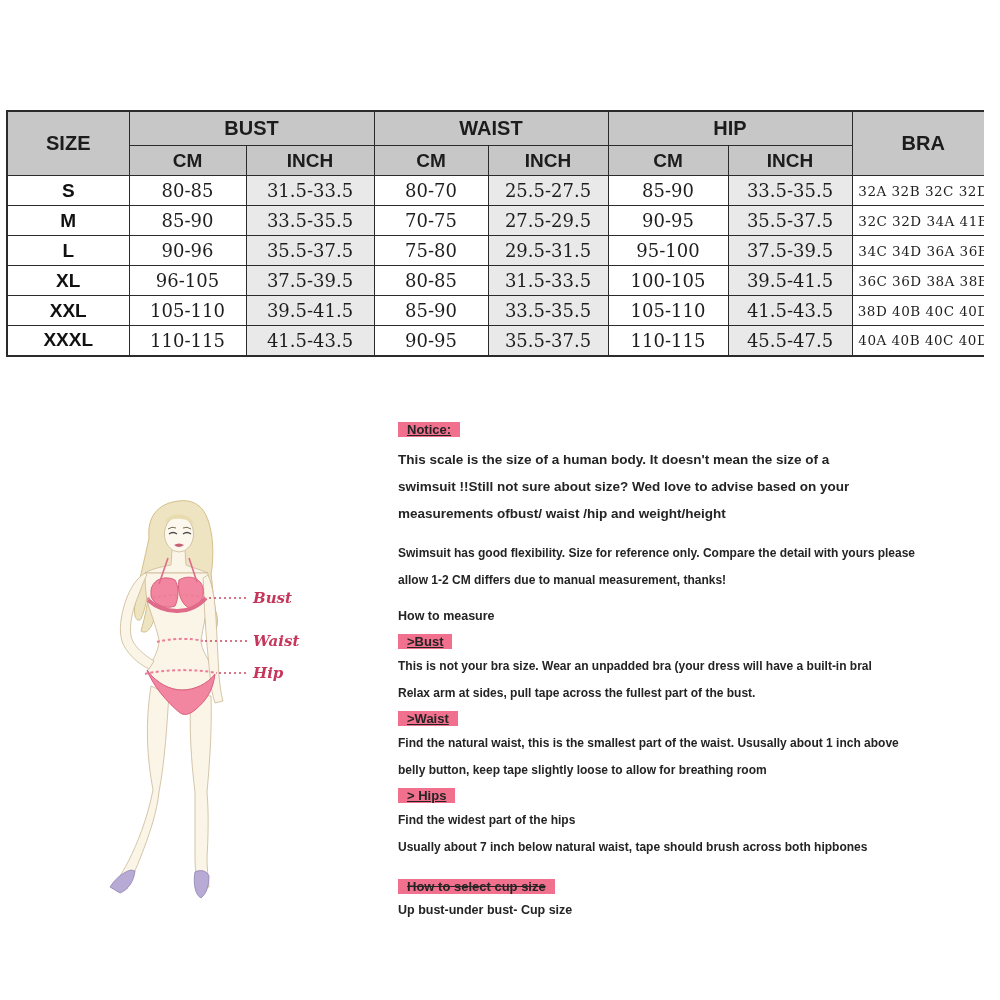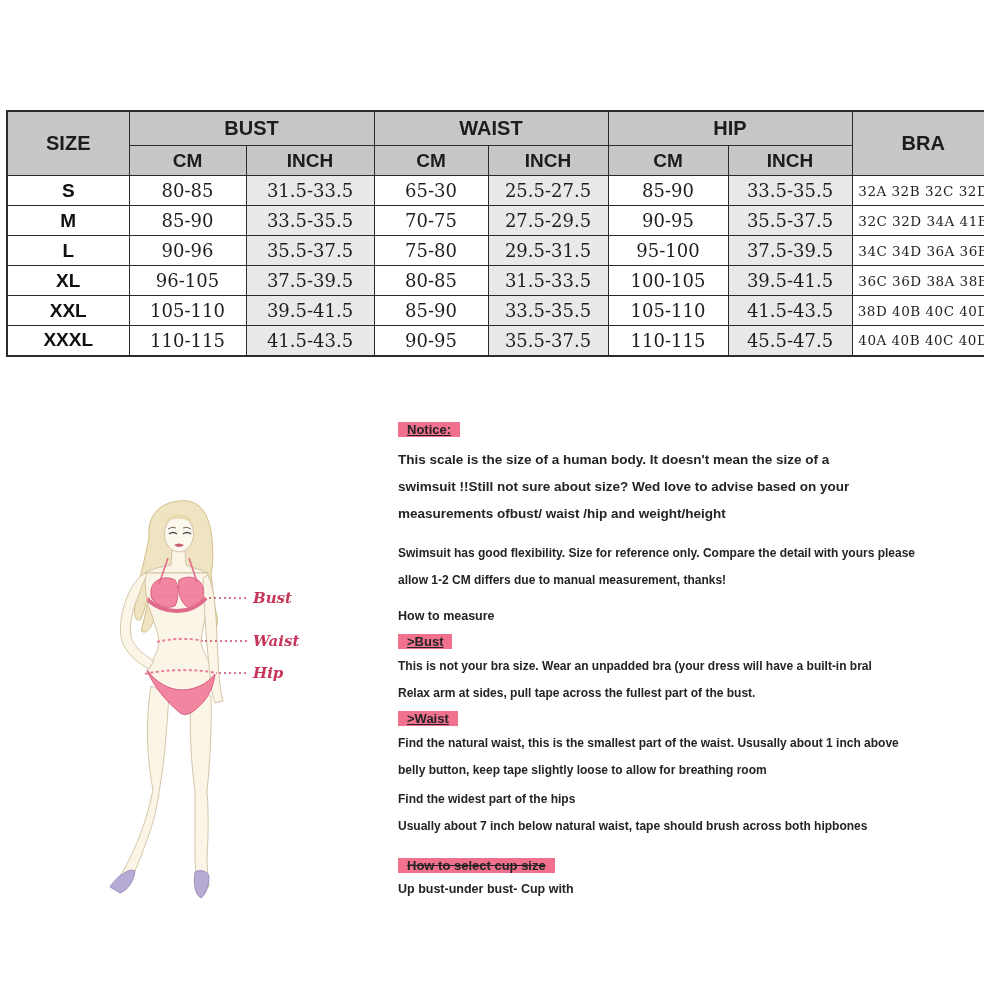--- a/index.html
+++ b/index.html
@@ -70,21 +70,21 @@
         <th>INCH</th>
         <th>CM</th>
         <th>INCH</th>
       </tr>
     </thead>
     <tbody>
       <tr>
         <td class="sz">S</td>
         <td class="num">80-85</td>
         <td class="num inchcol">31.5-33.5</td>
-        <td class="num">65-30</td>
+        <td class="num">80-70</td>
         <td class="num inchcol">25.5-27.5</td>
         <td class="num">85-90</td>
         <td class="num inchcol">33.5-35.5</td>
         <td class="bra">32A 32B 32C 32D</td>
       </tr>
       <tr>
         <td class="sz">M</td>
         <td class="num">85-90</td>
         <td class="num inchcol">33.5-35.5</td>
         <td class="num">70-75</td>
@@ -205,20 +205,21 @@
     <p class="howto">How to measure</p>
 
     <p class="hline"><span class="hl u">&gt;Bust</span></p>
     <p class="mbody">This is not your bra size. Wear an unpadded bra (your dress will have a built-in bral
 Relax arm at sides, pull tape across the fullest part of the bust.</p>
 
     <p class="hline"><span class="hl u">&gt;Waist</span></p>
     <p class="mbody">Find the natural waist, this is the smallest part of the waist. Ususally about 1 inch above
 belly button, keep tape slightly loose to allow for breathing room</p>
 
+    <p class="hline"><span class="hl u">&gt; Hips</span></p>
     <p class="mbody">Find the widest part of the hips
 Usually about 7 inch below natural waist, tape should brush across both hipbones</p>
 
     <p class="hline cup-gap"><span class="hl strike">How to select cup size</span></p>
-    <p class="cupline">Up bust-under bust- Cup with</p>
+    <p class="cupline">Up bust-under bust- Cup size</p>
   </div>
 
 </div>
 
 </body></html>

